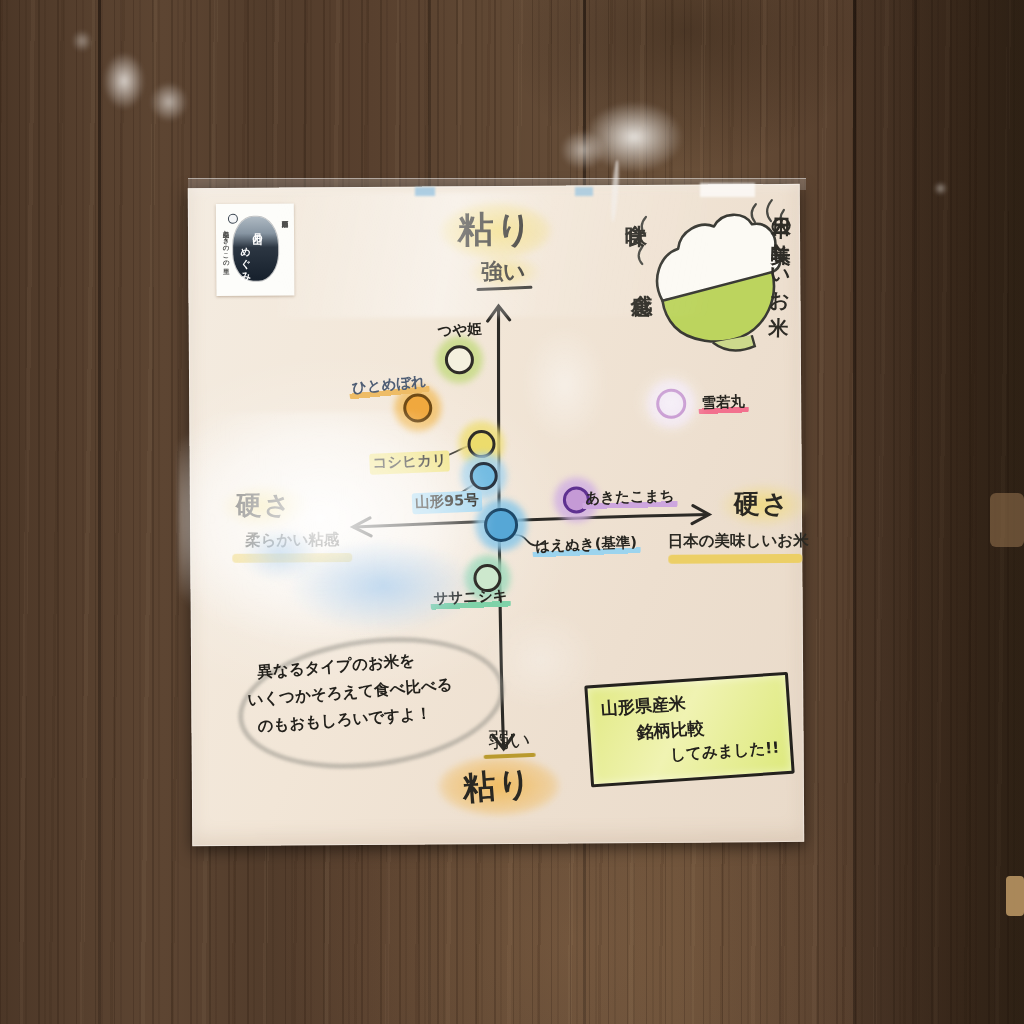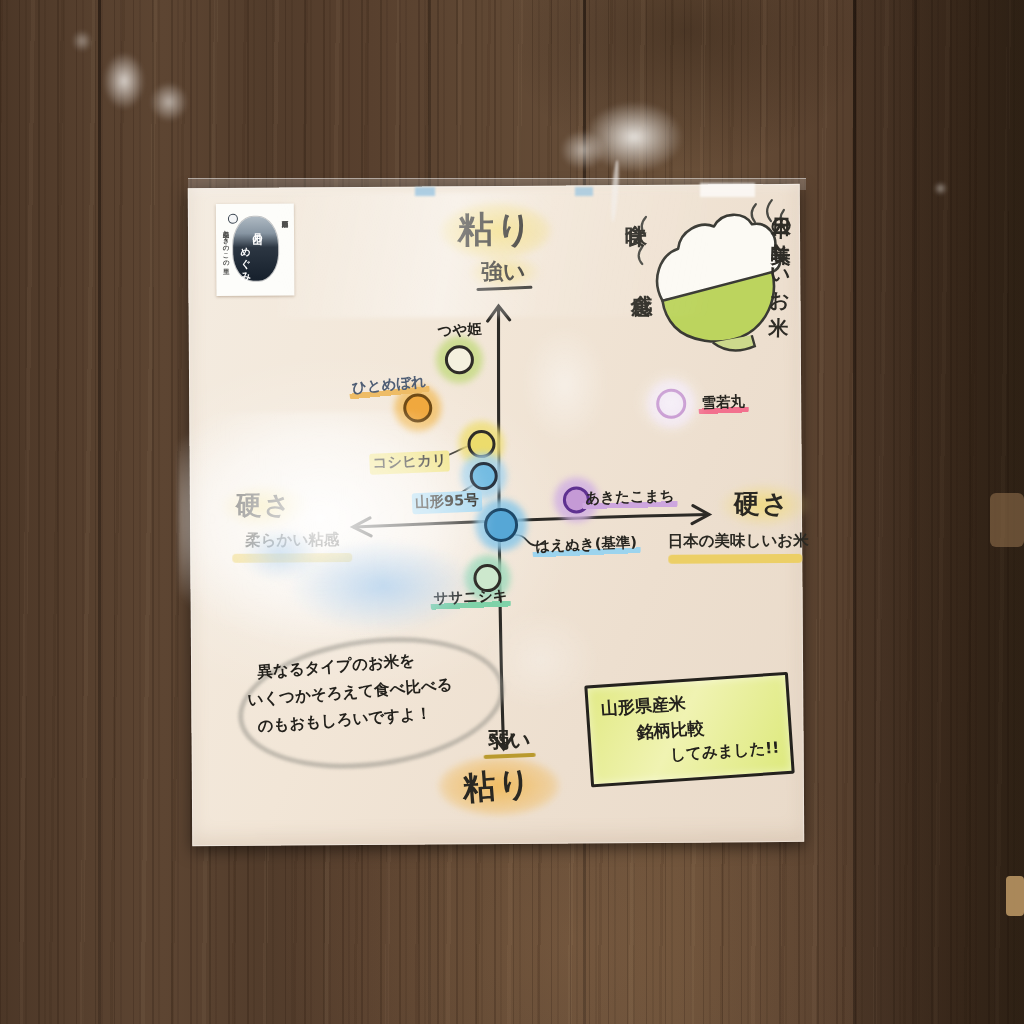--- a/index.html
+++ b/index.html
@@ -177,21 +177,21 @@
     <div class="ink-line" style="left:288px;top:101px;width:56px;height:3px;transform:rotate(-2deg)"></div>
 
     <div class="axis-word" style="left:74px;top:318px;font-size:26px">硬さ</div>
     <div class="axis-sub" style="left:102px;top:353px;font-size:15.5px">柔らかい粘感</div>
     <div class="marker-line" style="left:42px;top:366px;width:120px;height:9px;background:#eccf66"></div>
 
     <div class="axis-word" style="left:572px;top:320px;font-size:26px">硬さ</div>
     <div class="axis-sub" style="left:548px;top:357px;font-size:15.5px">日本の美味しいお米</div>
     <div class="marker-line" style="left:478px;top:370px;width:134px;height:9px;background:#eccf66"></div>
 
-    <div class="axis-sub" style="left:318px;top:554px;font-size:21px;font-weight:700">弱い</div>
+    <div class="axis-sub" style="left:318px;top:554px;font-size:21px;font-weight:400">弱い</div>
     <div class="marker-line" style="left:292px;top:568px;width:52px;height:4px;background:#b99a2e;transform:rotate(-2deg)"></div>
     <div class="axis-word" style="left:306px;top:600px;font-size:33px;transform:translate(-50%,-50%) rotate(-4deg)">粘り</div>
 
     <div class="abs" style="left:0;top:0;width:612px;height:658px">
         <div class="point-halo" style="left: 246.5px; top: 149.5px; width: 47px; height: 47px; background: rgb(199, 219, 134);"></div>
         <div class="point-circle" style="left: 255.5px; top: 158.5px; width: 29px; height: 29px; background: rgb(244, 241, 222); border: 3px solid rgb(46, 44, 39);"></div>
         <div class="point-label" style="left: 271px; top: 145px; transform: translate(-50%, -50%) rotate(-3deg); color: rgb(38, 36, 31);">つや姫</div>
         <div class="point-halo" style="left: 204.5px; top: 197.5px; width: 47px; height: 47px; background: rgb(242, 193, 106);"></div>
         <div class="point-circle" style="left: 213.5px; top: 206.5px; width: 29px; height: 29px; background: rgb(240, 168, 62); border: 3px solid rgb(110, 74, 22);"></div>
         <div class="point-label" style="left: 200px; top: 199px; transform: translate(-50%, -50%) rotate(-5deg); color: rgb(78, 93, 116); background-image: linear-gradient(transparent 70%, rgb(238, 188, 102) 70%, rgb(238, 188, 102) 97%, transparent 97%);">ひとめぼれ</div>

